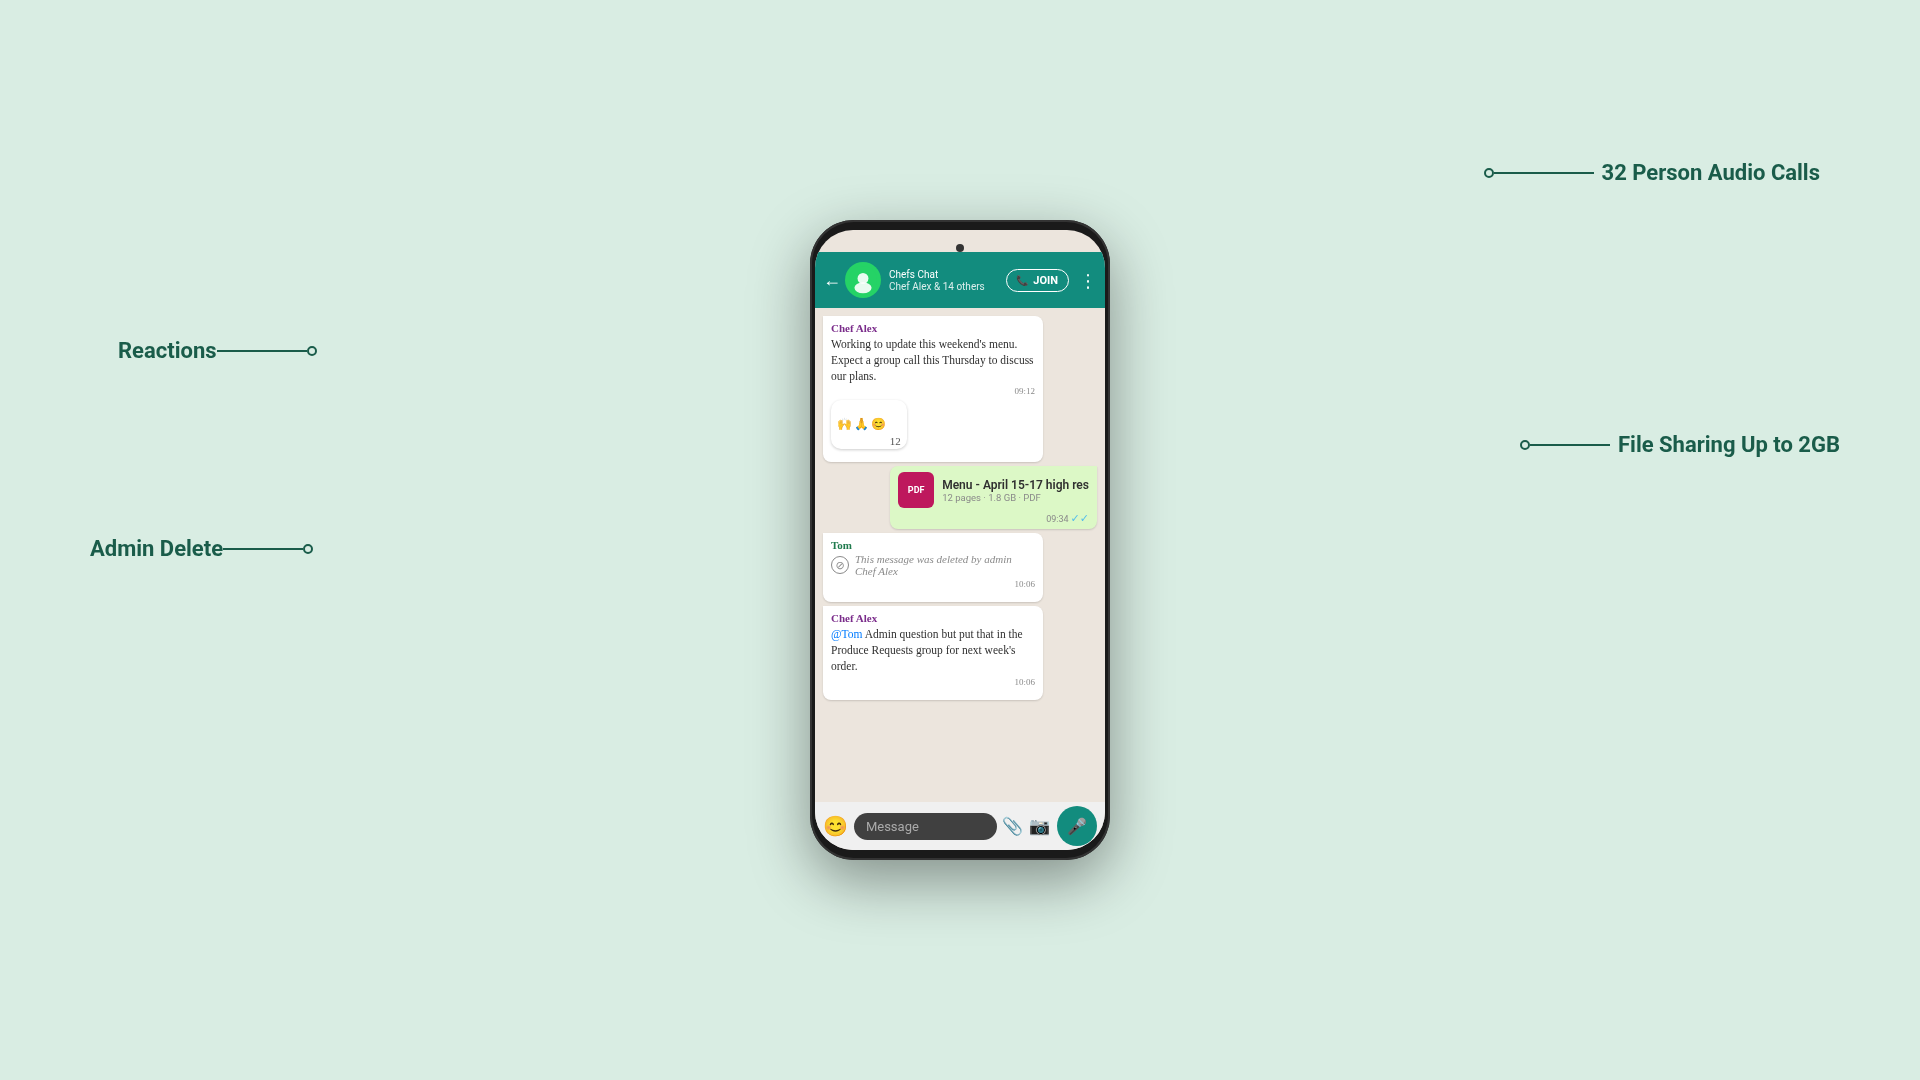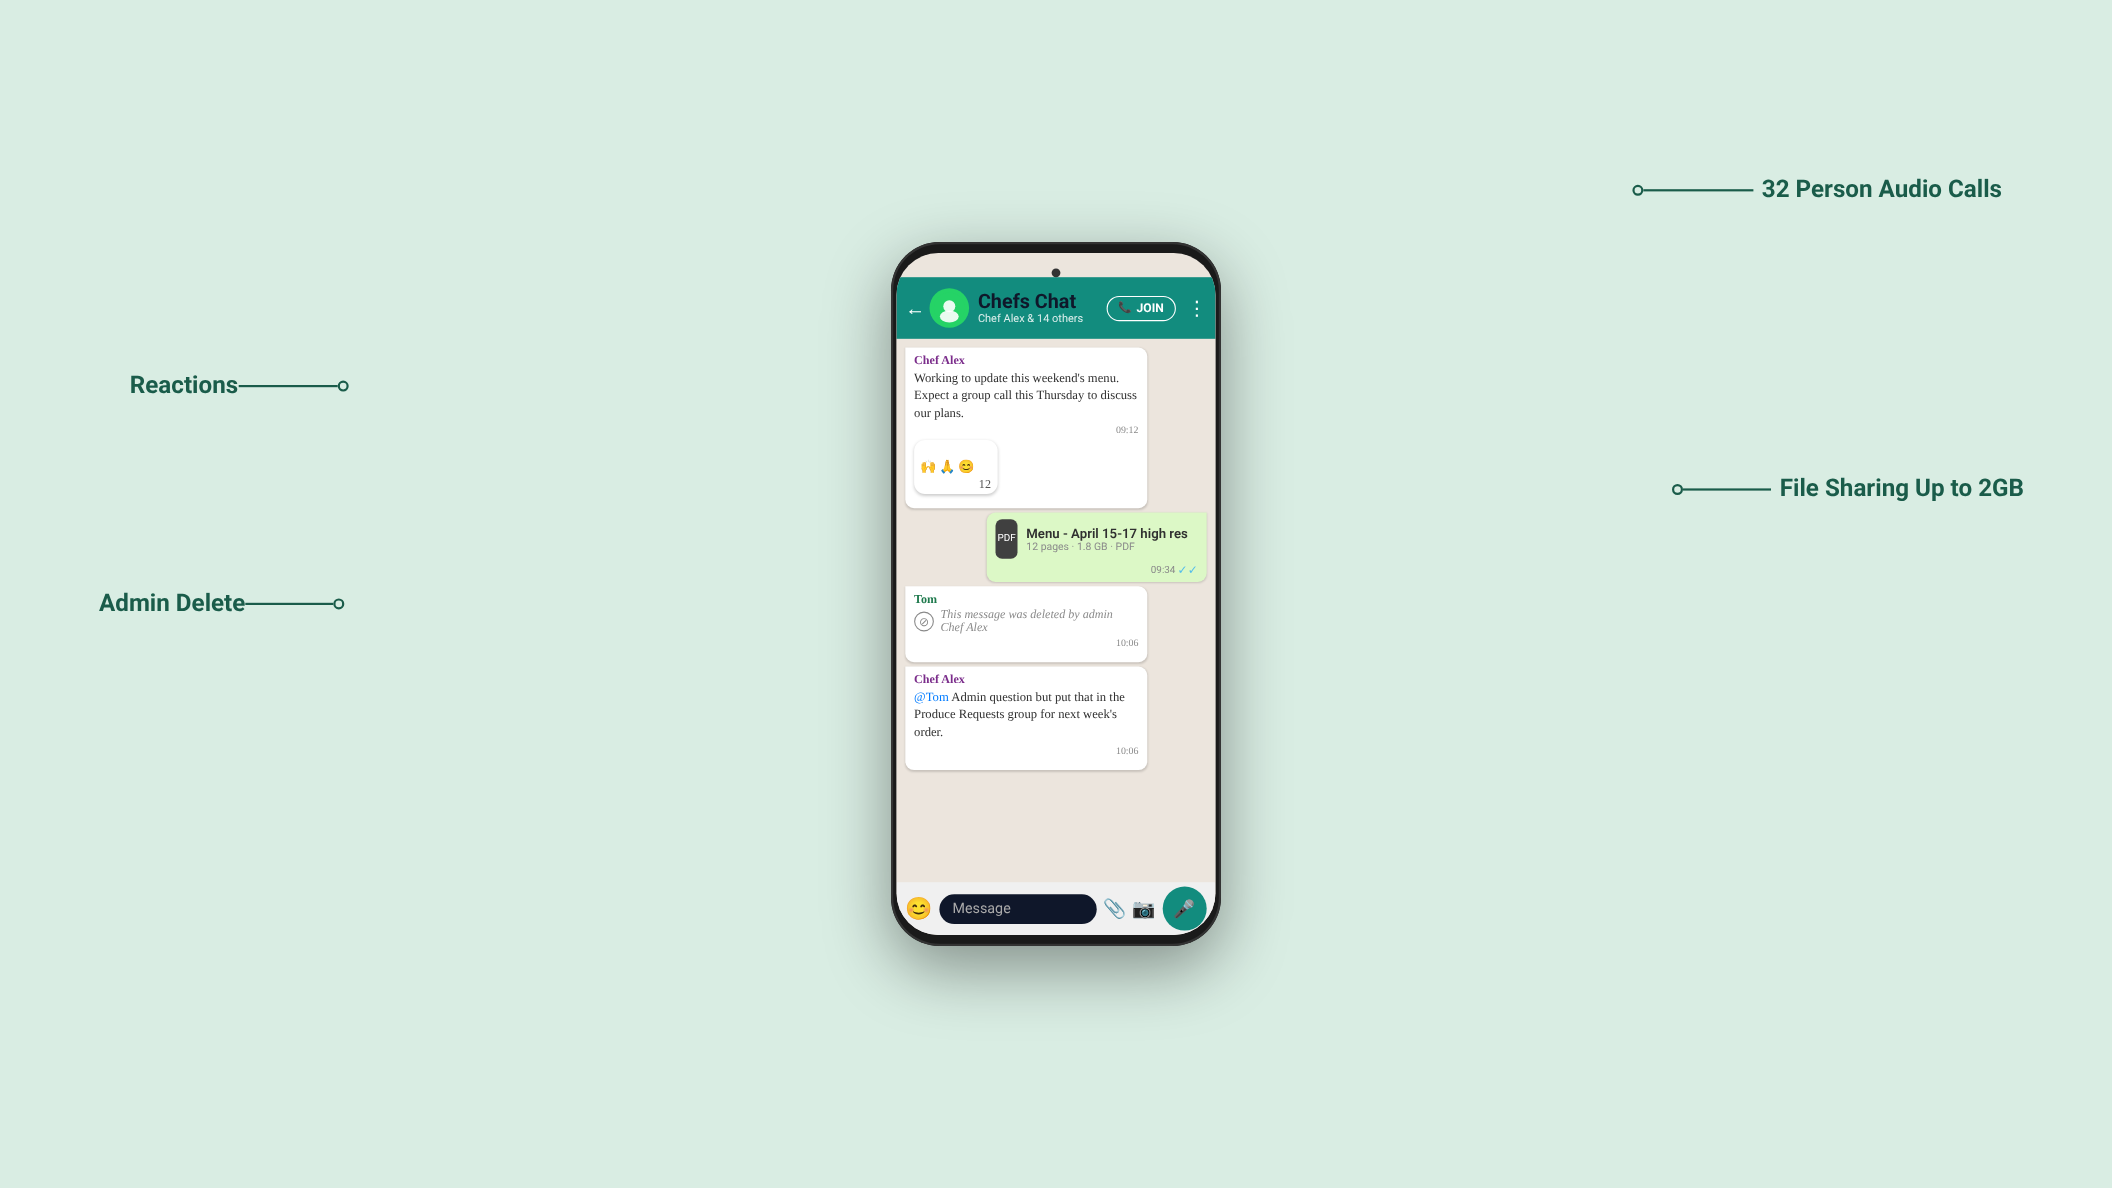--- a/index.html
+++ b/index.html
@@ -90,23 +90,23 @@
     .wa-avatar svg {
       width: 28px;
       height: 28px;
     }
 
     .wa-header-info {
       flex: 1;
     }
 
     .wa-header-name {
-      color: #0f172a;
-      font-size: 18px;
-      font-weight: 700;
+      color: #ffffff;
+      font-size: 10px;
+      font-weight: 400;
       line-height: 1.2;
     }
 
     .wa-header-sub {
       color: rgba(255,255,255,0.85);
       font-size: 10px;
     }
 
     .wa-join-btn {
       background: transparent;
@@ -221,30 +221,30 @@
 
     
     .msg-file {
       display: flex;
       align-items: center;
       gap: 8px;
       margin-bottom: 4px;
     }
 
     .pdf-icon {
-      width: 20px;
+      width: 36px;
       height: 36px;
-      background: #404040;
+      background: #be185d;
       border-radius: 6px;
       display: flex;
       align-items: center;
       justify-content: center;
       color: white;
       font-size: 9px;
-      font-weight: 400;
+      font-weight: 700;
     }
 
     .file-name {
       font-size: 12px;
       font-weight: 600;
       color: #303030;
     }
 
     .file-meta {
       font-size: 9.5px;
@@ -288,21 +288,21 @@
       gap: 6px;
     }
 
     .wa-input-emoji {
       color: #8a8a8a;
       font-size: 20px;
     }
 
     .wa-input-field {
       flex: 1;
-      background: #0f172a;
+      background: #404040;
       border-radius: 20px;
       padding: 6px 12px;
       font-size: 13px;
       color: #aaa;
       border: none;
       outline: none;
     }
 
     .wa-input-attach {
       color: #8a8a8a;

